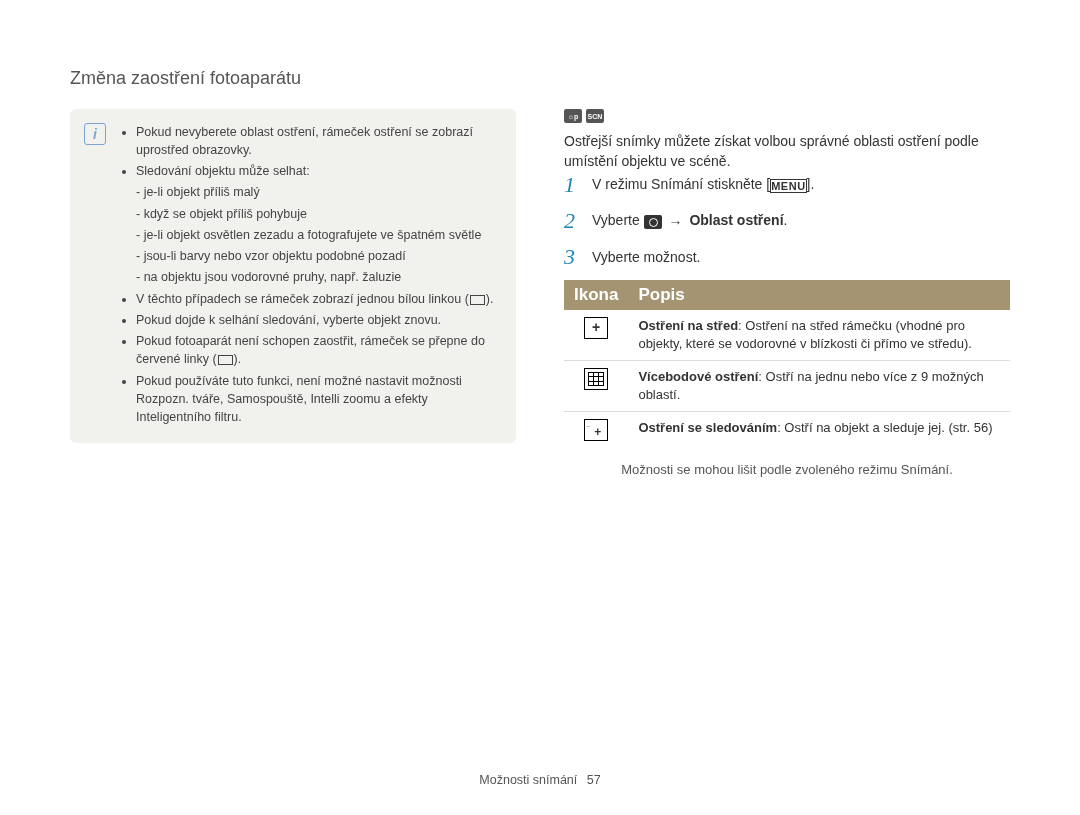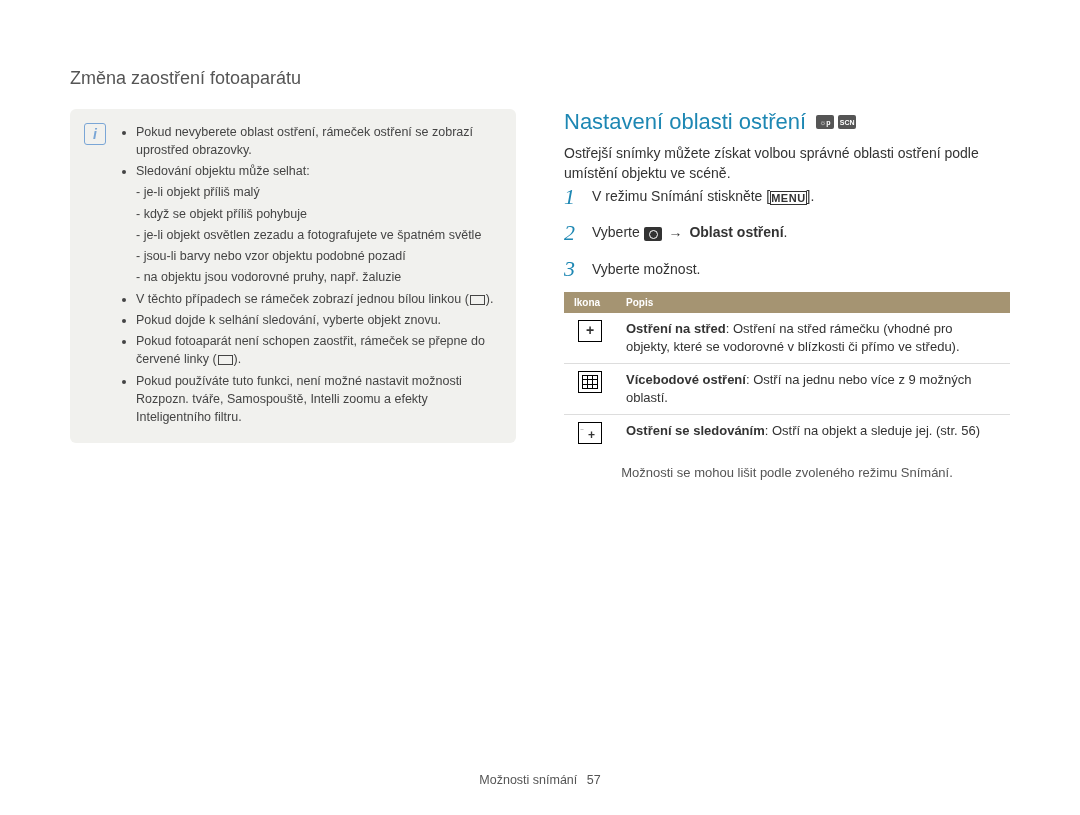--- a/index.html
+++ b/index.html
@@ -23,21 +23,21 @@
   .intro-text { font-size: 14px; line-height: 1.45; margin-bottom: 0; color: #333; }
   .steps { list-style: none; margin-bottom: 10px; }
   .steps li { display: flex; align-items: center; gap: 10px; margin-bottom: 10px; font-size: 14px; color: #333; }
   .step-num { color: #1d87b3; font-size: 22px; font-style: italic; font-family: Georgia, serif; width: 18px; flex-shrink: 0; }
   .menu-label { display: inline-block; border: 1.2px solid #333; padding: 0 0; font-size: 11px; font-weight: bold; letter-spacing: 0.5px; vertical-align: middle; }
   .camera-icon { display: inline-block; width: 18px; height: 14px; background: #333; border-radius: 2px; position: relative; vertical-align: middle; }
   .camera-icon::after { content: ""; position: absolute; top: 3px; left: 5px; width: 7px; height: 7px; border: 1.5px solid #fff; border-radius: 50%; }
   .arrow { font-size: 14px; margin: 0 3px; color: #333; }
   .bold { font-weight: bold; }
   .tbl { width: 100%; border-collapse: collapse; font-size: 13px; }
-  .tbl thead th { background: #a59472; color: #fff; text-align: left; padding: 5px 10px; font-weight: bold; font-size: 10px; }
+  .tbl thead th { background: #a59472; color: #fff; text-align: left; padding: 5px 10px; font-weight: bold; font-size: 17px; }
   .tbl thead th:first-child { width: 52px; }
   .tbl tbody td { padding: 7px 10px; border-bottom: 1px solid #ddd; vertical-align: top; line-height: 1.4; }
   .tbl tbody tr:last-child td { border-bottom: none; }
   .icon-cell { text-align: center; }
   .icon-box { display: inline-flex; width: 24px; height: 22px; border: 1.5px solid #000; align-items: center; justify-content: center; background: #fff; }
   .icon-plus { font-size: 14px; font-weight: bold; }
   .icon-grid svg { display: block; }
   .icon-track { position: relative; }
   .icon-track .dots { position: absolute; top: 2px; left: 1px; font-size: 6px; letter-spacing: -1px; }
   .caption { font-size: 13px; color: #555; margin-top: 14px; text-align: center; }
@@ -77,21 +77,20 @@
               <span>Pokud fotoaparát není schopen zaostřit, rámeček se přepne do červené linky (</span><span class="inline-rect"></span><span>).</span>
             </li>
             <li>Pokud používáte tuto funkci, není možné nastavit možnosti Rozpozn. tváře, Samospouště, Intelli zoomu a efekty Inteligentního filtru.</li>
           </ul>
         </div>
       </div>
     </div>
 
     <div class="col-right">
       <div class="section-title">
-        <span>Nastavení oblasti ostření</span>
         <span class="title-icons">
           <span class="mini-icon">☼p</span>
           <span class="mini-icon">SCN</span>
         </span>
       </div>
       <div class="intro-text">Ostřejší snímky můžete získat volbou správné oblasti ostření podle umístění objektu ve scéně.</div>
 
       <ol class="steps">
         <li>
           <span class="step-num">1</span>

